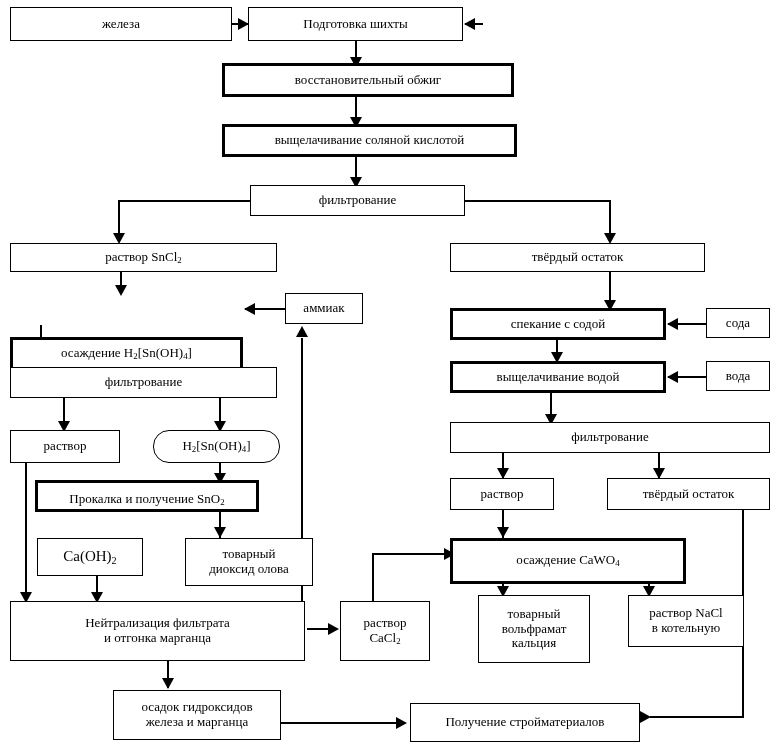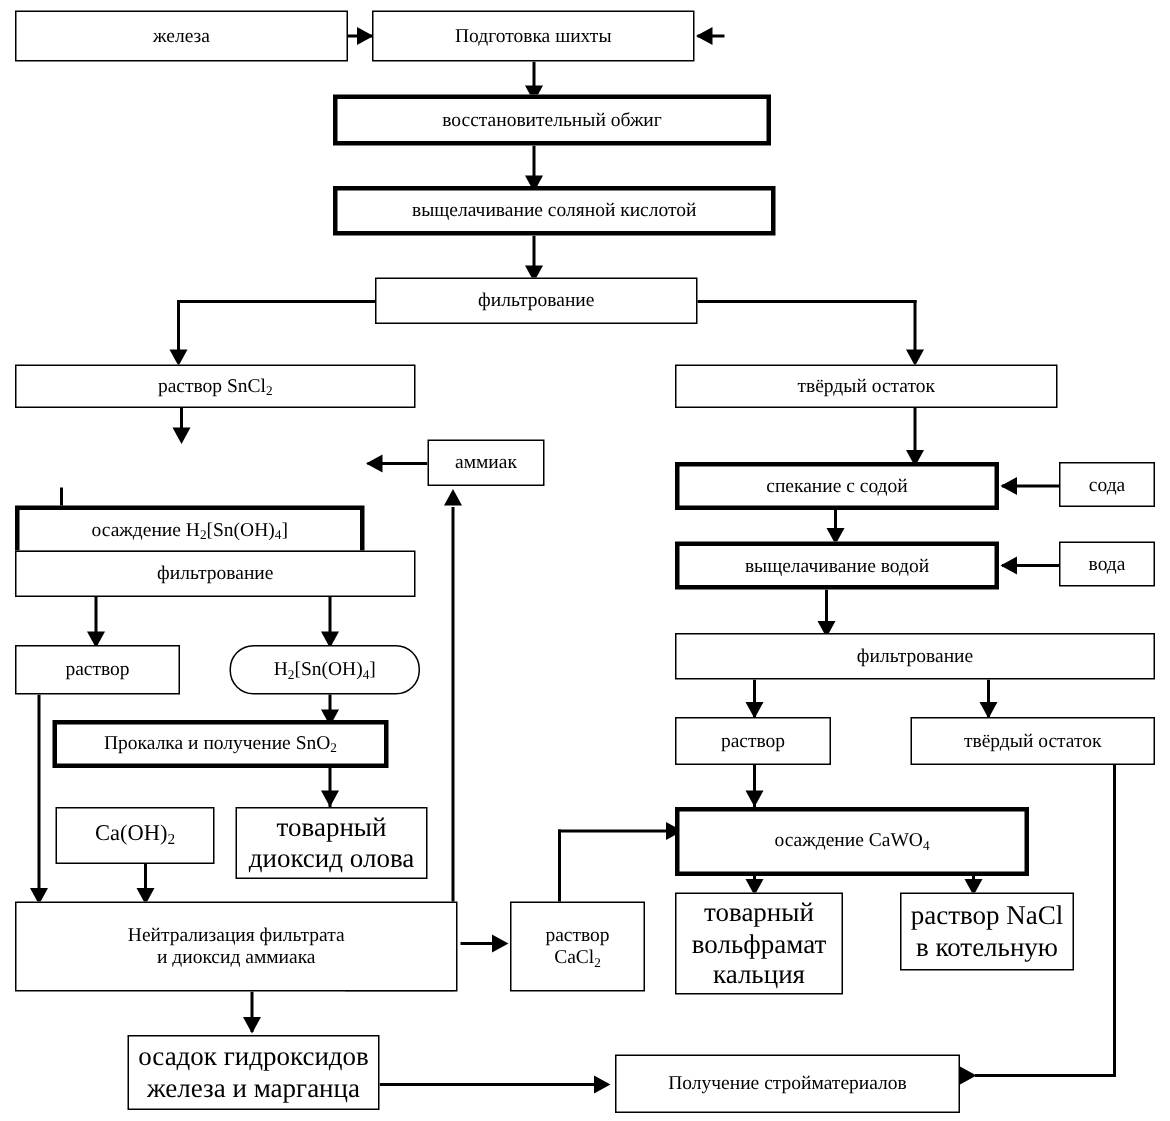--- a/index.html
+++ b/index.html
@@ -3,21 +3,21 @@
 <meta charset="utf-8">
 <style>
   html,body{margin:0;padding:0;background:#ffffff;}
   #canvas{position:relative;width:780px;height:747px;background:#ffffff;
           font-family:"Liberation Serif","DejaVu Serif",serif;overflow:hidden;}
   .box{position:absolute;box-sizing:border-box;border:1px solid #000;background:#fff;
        display:flex;align-items:center;justify-content:center;text-align:center;
        font-size:13px;line-height:1.15;color:#000;padding:1px 3px;z-index:3;}
   .box.bold{border:3px solid #000;}
   .box.big{font-size:15px;}
-  .box.sm{font-size:18px;}
+  .box.sm{font-size:13px;margin-left:28px;}
   .ml{white-space:pre-line;}
   sub{font-size:0.68em;vertical-align:-0.28em;}
   .ln{position:absolute;background:#000;z-index:1;}
   .lnv{width:2px;}
   .lnh{height:2px;}
   .ah{position:absolute;width:0;height:0;z-index:2;}
   .ah-d{border-left:6px solid transparent;border-right:6px solid transparent;border-top:11px solid #000;}
   .ah-u{border-left:6px solid transparent;border-right:6px solid transparent;border-bottom:11px solid #000;}
   .ah-l{border-top:6px solid transparent;border-bottom:6px solid transparent;border-right:11px solid #000;}
   .ah-r{border-top:6px solid transparent;border-bottom:6px solid transparent;border-left:11px solid #000;}
@@ -145,21 +145,21 @@
   <div class="box" style="left:153px;top:430px;width:127px;height:33px;border-radius:16px;">
     <span>H<sub>2</sub>[Sn(OH)<sub>4</sub>]</span>
   </div>
 
   <div class="ln lnv" style="left:25px;top:463px;height:135px;"></div>
   <div class="ah ah-d" style="left:20px;top:592px;"></div>
 
   <div class="ln lnv" style="left:219px;top:463px;height:20px;"></div>
   <div class="ah ah-d" style="left:214px;top:473px;"></div>
 
-  <div class="box bold" style="left:35px;top:480px;width:224px;height:32px;">
+  <div class="box bold" style="left:35px;top:480px;width:224px;height:32px;align-items:flex-end;">
     <span class="sm">Прокалка и получение SnO<sub>2</sub></span>
   </div>
 
   <div class="box" style="left:450px;top:478px;width:104px;height:32px;">
     <span>раствор</span>
   </div>
   <div class="box" style="left:607px;top:478px;width:163px;height:32px;">
     <span>твёрдый остаток</span>
   </div>
 
@@ -192,21 +192,21 @@
   <div class="ln lnh" style="left:372px;top:553px;width:80px;"></div>
   <div class="ah ah-r" style="left:444px;top:548px;"></div>
 
   <div class="ln lnv" style="left:502px;top:571px;height:24px;"></div>
   <div class="ah ah-d" style="left:497px;top:586px;"></div>
   <div class="ln lnv" style="left:648px;top:571px;height:24px;"></div>
   <div class="ah ah-d" style="left:643px;top:586px;"></div>
 
   <div class="box ml" style="left:10px;top:601px;width:295px;height:60px;">
     <span>Нейтрализация фильтрата
-и диоксид аммиака</span>
+и отгонка марганца</span>
   </div>
 
   <div class="ln lnh" style="left:307px;top:628px;width:28px;"></div>
   <div class="ah ah-r" style="left:328px;top:623px;"></div>
 
   <div class="box ml" style="left:340px;top:601px;width:90px;height:60px;">
     <span>раствор
 CaCl<sub>2</sub></span>
   </div>
 

